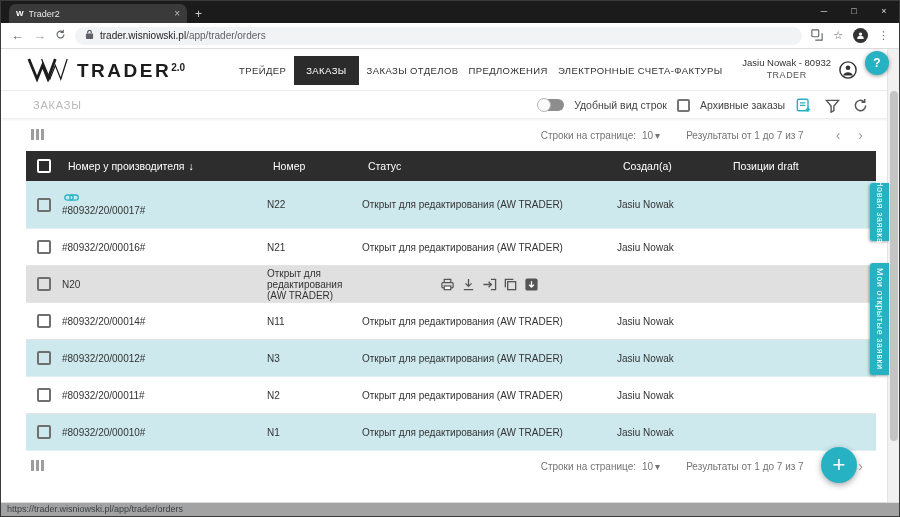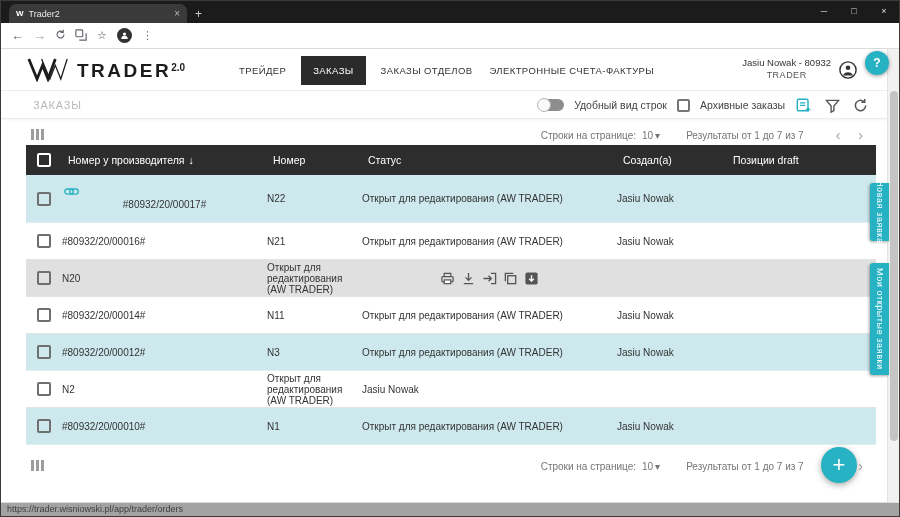--- a/index.html
+++ b/index.html
@@ -31,21 +31,21 @@
   .tb-icons{display:flex;align-items:center;gap:10px}
   .tb-icons .star{color:#5f6368;font-size:11px}
   .tb-icons .more{color:#5f6368;font-size:11px;letter-spacing:0}
   .avatar{width:15px;height:15px;border-radius:50%;background:#333;display:flex;align-items:center;justify-content:center}
 
   
   .app-header{position:absolute;top:48px;left:0;width:888px;height:42px;background:#fff;border-bottom:1px solid #ececec}
   .logo{position:absolute;left:26px;top:7px;display:flex;align-items:center;gap:8px}
   .logo-text{font-size:19px;font-weight:bold;letter-spacing:2.5px;color:#1c1c1c}
   .logo-sup{font-size:10px;font-weight:bold;vertical-align:super;color:#1c1c1c}
-  .main-nav{position:absolute;left:236px;top:0;height:42px;display:flex;align-items:center;gap:13px}
+  .main-nav{position:absolute;left:236px;top:0;height:42px;display:flex;align-items:center;gap:6px}
   .nav-item{font-size:9.5px;letter-spacing:.4px;color:#333;white-space:nowrap;padding:6px 2px;cursor:pointer}
   .nav-item.active{background:#2b2b2b;color:#fff;padding:9px 12px}
   .user-info{position:absolute;right:58px;top:8px;text-align:center}
   .user-name{font-size:9.5px;font-weight:normal;color:#333;white-space:nowrap}
   .user-role{font-size:9px;color:#555;margin-top:2px;letter-spacing:.5px}
   .help-fab{position:absolute;left:864px;top:50px;width:24px;height:24px;border-radius:50%;background:var(--accent);color:#fff;display:flex;align-items:center;justify-content:center;font-size:12px;font-weight:bold;box-shadow:0 1px 4px rgba(0,0,0,.4);z-index:8}
 
   
   .subbar{position:absolute;top:90px;left:0;width:888px;height:28px;background:#fff;border-bottom:1px solid #ededed;box-shadow:0 1px 2px rgba(0,0,0,.05)}
   .subbar-title{position:absolute;left:32px;top:8px;font-size:11px;color:#b8b8b8;letter-spacing:.8px}
@@ -61,33 +61,33 @@
   .controls.top{top:121px}
   .controls.bottom{top:452px}
   .columns-icon{position:absolute;left:30px;top:7px;display:flex;gap:2px}
   .columns-icon i{display:block;width:3px;height:11px;background:#9e9e9e}
   .ctrl-right{position:absolute;right:20px;top:0;height:26px;display:flex;align-items:center;gap:6px;font-size:10px;color:#757575}
   .ctrl-right .gap{width:14px}
   .chev{font-size:14px;color:#9e9e9e;padding:0 6px}
   .rows-dd{display:flex;align-items:center;gap:2px;color:#757575}
 
   
-  .table{position:absolute;top:144px;left:25px;width:850px;font-size:10px;color:#333}
+  .table{position:absolute;top:150px;left:25px;width:850px;font-size:10px;color:#333}
   .trow,.thead{display:grid;grid-template-columns:36px 205px 95px 255px 110px 1fr;align-items:center}
   .thead{height:30px;background:var(--table-header);color:#fff;font-size:10.5px}
   .thead .hc{padding-left:6px;display:flex;align-items:center;gap:4px}
   .trow{height:37px;background:#fff;border-bottom:1px solid #e4e4e4}
   .trow.tall{height:48px}
   .trow.teal{background:var(--row-highlight);border-bottom:1px solid #dff0f3}
   .trow.hover{background:#e0e0e0}
   .cell-center{}
   .cbcell{display:flex;align-items:center;justify-content:center}
   .cb-row{width:14px;height:14px;border:2px solid #6f6f6f;border-radius:2px;background:transparent}
   .cb-head{width:14px;height:14px;border:2px solid #fff;border-radius:2px}
-  .producer-cell{position:relative;text-align:center}
+  .producer-cell{position:relative;}
   .link-badge{position:absolute;left:2px;top:-14px}
   .actions{display:flex;align-items:center;justify-content:center;gap:6px}
   .actions svg{display:block}
 
   
   .side-tab{position:absolute;right:10px;width:19px;background:var(--accent);color:#fff;writing-mode:vertical-rl;display:flex;align-items:center;justify-content:center;font-size:9px;letter-spacing:.6px;border-radius:3px 0 0 3px;box-shadow:-1px 1px 3px rgba(0,0,0,.35);z-index:7;white-space:nowrap}
   .side-tab.t1{top:182px;height:58px}
   .side-tab.t2{top:262px;height:112px}
 
   
@@ -119,20 +119,29 @@
   </div>
 
   <div class="toolbar">
     <span class="navbtn">←</span>
     <span class="navbtn dim">→</span>
     <span class="navbtn">
       <svg width="11" height="11" viewBox="0 0 16 16">
           <path d="M13 8a5 5 0 1 1-1.5-3.5M12 1v4h-4" fill="none" stroke="#5f6368" stroke-width="1.6"></path>
         </svg>
     </span>
+    <div class="addressbar">
+      <span>
+        <svg width="9" height="11" viewBox="0 0 10 12">
+            <rect x="1" y="5" width="8" height="6" rx="1" fill="#5f6368"></rect>
+            <path d="M3 5V3.5a2 2 0 0 1 4 0V5" fill="none" stroke="#5f6368" stroke-width="1.4"></path>
+          </svg>
+      </span>
+      <span><span class="host">trader.wisniowski.pl</span><span class="path">/app/trader/orders</span></span>
+    </div>
     <div class="tb-icons">
       <span>
         <svg width="12" height="12" viewBox="0 0 14 14">
             <rect x="1" y="1" width="8" height="8" rx="1" fill="none" stroke="#5f6368" stroke-width="1.3"></rect>
             <path d="M5 13h8V5" fill="none" stroke="#5f6368" stroke-width="1.3"></path>
           </svg>
       </span>
       <span class="star">☆</span>
       <span class="avatar">
         <svg width="9" height="9" viewBox="0 0 10 10">
@@ -151,20 +160,21 @@
             <path d="M2 3 L11 25 L17 10 L23 25 L31 3" fill="none" stroke="#1c1c1c" stroke-width="3"></path>
             <path d="M16 3 L25 25 L31 10 L37 25 L44 3" fill="none" stroke="#1c1c1c" stroke-width="1.4"></path>
           </svg>
       </span>
       <span><span class="logo-text">TRADER</span><sup class="logo-sup">2.0</sup></span>
     </div>
     <div class="main-nav">
       <span class="nav-item">ТРЕЙДЕР</span>
       <span class="nav-item active">ЗАКАЗЫ</span>
       <span class="nav-item">ЗАКАЗЫ ОТДЕЛОВ</span>
+      <span class="nav-item">ПРЕДЛОЖЕНИЯ</span>
       <span class="nav-item">ЭЛЕКТРОННЫЕ СЧЕТА-ФАКТУРЫ</span>
     </div>
     <div class="user-info">
       <div class="user-name">Jasiu Nowak - 80932</div>
       <div class="user-role">TRADER</div>
     </div>
     <span style="position:absolute;right:32px;top:12px">
       <svg width="18" height="18" viewBox="0 0 20 20">
           <circle cx="10" cy="10" r="9" fill="none" stroke="#333" stroke-width="1.6"></circle>
           <circle cx="10" cy="7.5" r="2.6" fill="#333"></circle>
@@ -328,20 +338,21 @@
       <span class="cell-center">N3</span>
       <span class="cell-center">Открыт для редактирования (AW TRADER)</span>
       <span class="cell-center">Jasiu Nowak</span>
       <span></span>
     </div>
 
     <div class="trow">
       <span class="cbcell">
           <span class="cb-row"></span>
         </span>
+      <span class="cell-center">#80932/20/00011#</span>
       <span class="cell-center">N2</span>
       <span class="cell-center">Открыт для редактирования (AW TRADER)</span>
       <span class="cell-center">Jasiu Nowak</span>
       <span></span>
     </div>
 
     <div class="trow teal">
       <span class="cbcell">
           <span class="cb-row"></span>
         </span>

